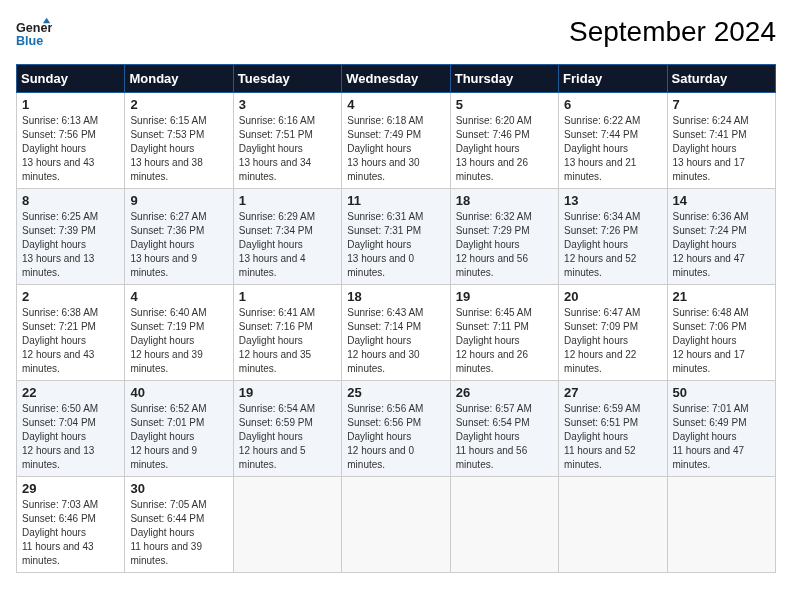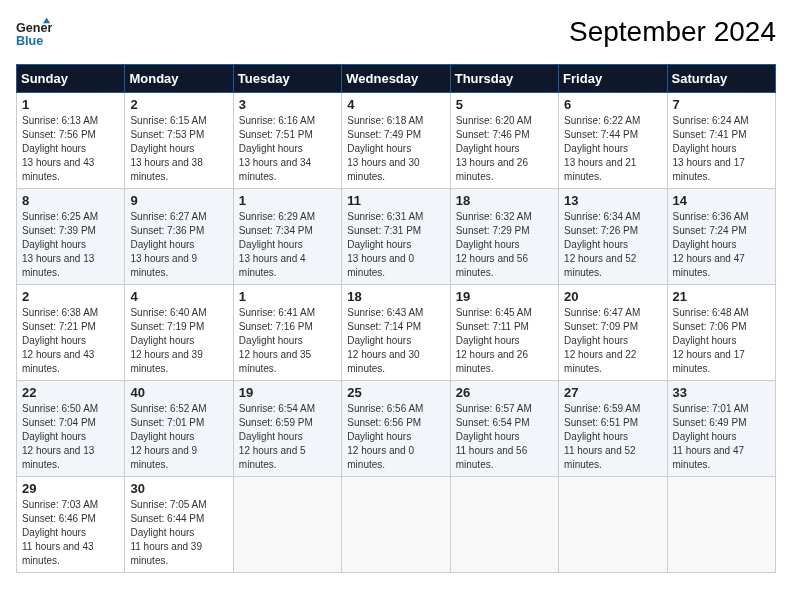--- a/index.html
+++ b/index.html
@@ -164,21 +164,21 @@
         <td><span class="day-num">40</span>
 <span class="day-info">Sunrise: 6:52 AM<br>Sunset: 7:01 PM<br>Daylight hours<br>12 hours and 9 minutes.</span></td>
         <td><span class="day-num">19</span>
 <span class="day-info">Sunrise: 6:54 AM<br>Sunset: 6:59 PM<br>Daylight hours<br>12 hours and 5 minutes.</span></td>
         <td><span class="day-num">25</span>
 <span class="day-info">Sunrise: 6:56 AM<br>Sunset: 6:56 PM<br>Daylight hours<br>12 hours and 0 minutes.</span></td>
         <td><span class="day-num">26</span>
 <span class="day-info">Sunrise: 6:57 AM<br>Sunset: 6:54 PM<br>Daylight hours<br>11 hours and 56 minutes.</span></td>
         <td><span class="day-num">27</span>
 <span class="day-info">Sunrise: 6:59 AM<br>Sunset: 6:51 PM<br>Daylight hours<br>11 hours and 52 minutes.</span></td>
-        <td><span class="day-num">33</span>
+        <td><span class="day-num">50</span>
 <span class="day-info">Sunrise: 7:01 AM<br>Sunset: 6:49 PM<br>Daylight hours<br>11 hours and 47 minutes.</span></td>
       </tr>
       <tr>
         <td><span class="day-num">29</span>
 <span class="day-info">Sunrise: 7:03 AM<br>Sunset: 6:46 PM<br>Daylight hours<br>11 hours and 43 minutes.</span></td>
         <td><span class="day-num">30</span>
 <span class="day-info">Sunrise: 7:05 AM<br>Sunset: 6:44 PM<br>Daylight hours<br>11 hours and 39 minutes.</span></td>
         <td class="empty-cell"></td>
         <td class="empty-cell"></td>
         <td class="empty-cell"></td>

